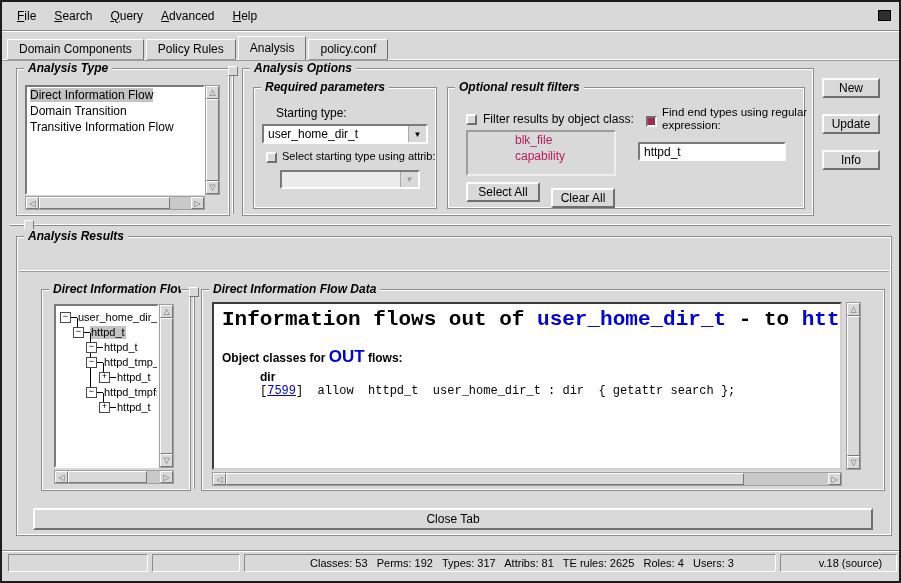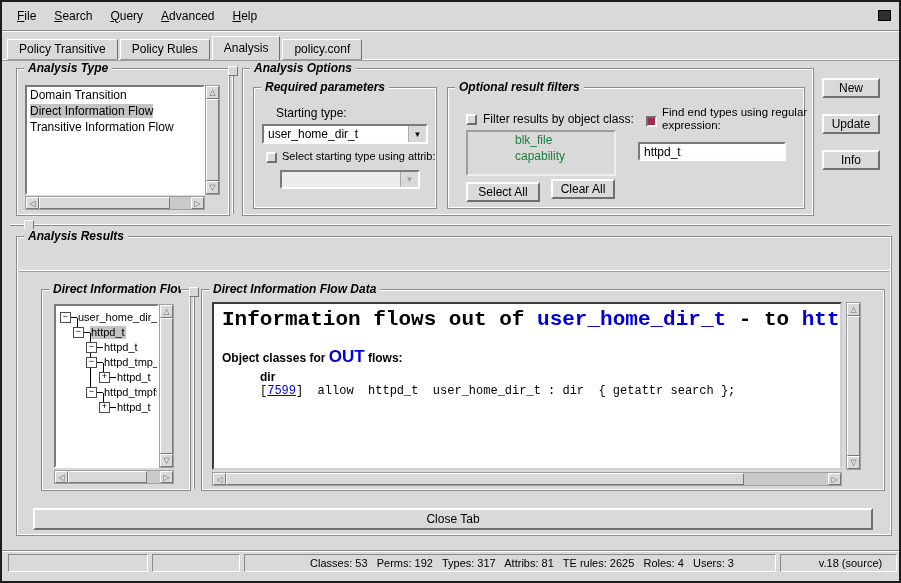--- a/index.html
+++ b/index.html
@@ -23,21 +23,21 @@
   
   .group{position:absolute;border:1px solid #8c8c8c;box-shadow:inset 1px 1px 0 #fff,inset -1px -1px 0 #fff;}
   .group-title{position:absolute;top:-8px;left:7px;background:#d9d9d9;padding:0 4px;font-weight:bold;
     font-style:italic;white-space:nowrap;overflow:hidden;z-index:2;}
   
   .sunken{background:#ffffff;border:2px solid;border-color:#7a7a7a #fdfdfd #fdfdfd #7a7a7a;box-sizing:border-box;}
   .btn{position:absolute;background:#d9d9d9;border:2px solid;border-color:#fdfdfd #6f6f6f #6f6f6f #fdfdfd;
     box-sizing:border-box;display:flex;align-items:center;justify-content:center;cursor:default;}
   .lb-row{height:16px;line-height:16px;padding-left:3px;white-space:nowrap;overflow:hidden;}
   .lb-row .hl{background:var(--sel,#c3c3c3);}
-  .lb-row.dis{color:#15803d;padding-left:47px;}
+  .lb-row.dis{color:#be185d;padding-left:47px;}
   .listbox{position:absolute;box-sizing:border-box;overflow:hidden;}
   .listbox.disabled{background:#d9d9d9;border-color:#9d9d9d #eeeeee #eeeeee #9d9d9d;}
   
   .vscroll{position:absolute;width:15px;display:flex;flex-direction:column;background:#c9c9c9;
     border:1px solid #9e9e9e;box-sizing:border-box;}
   .hscroll{position:absolute;height:14px;display:flex;flex-direction:row;background:#c9c9c9;
     border:1px solid #9e9e9e;box-sizing:border-box;}
   .sbtn{background:#d9d9d9;border:1px solid;border-color:#fdfdfd #777 #777 #fdfdfd;color:#6a6a6a;
     font-size:8px;display:flex;align-items:center;justify-content:center;box-sizing:border-box;}
   .vscroll .sbtn{height:13px;width:100%;}
@@ -96,32 +96,32 @@
       <span class="menu-item">File</span>
       <span class="menu-item">Search</span>
       <span class="menu-item">Query</span>
       <span class="menu-item">Advanced</span>
       <span class="menu-item">Help</span>
     </div>
   <div id="menu-grip"></div>
   <div class="menu-sep"></div>
 
   <div id="tabbar" class="tabbar">
-      <div class="tab">Policy Transitive</div>
+      <div class="tab">Domain Components</div>
       <div class="tab">Policy Rules</div>
       <div class="tab active">Analysis</div>
       <div class="tab">policy.conf</div>
     </div>
   <div id="main-underline" class="tab-underline"></div>
 
   <div class="group" style="left:14px;top:66px;width:212px;height:146px;">
     <span class="group-title">Analysis Type</span>
     <div id="atype-list" class="listbox sunken" style="left:8px;top:16px;width:180px;height:110px;">
+        <div class="lb-row"><span class="hl">Direct Information Flow</span></div>
         <div class="lb-row"><span>Domain Transition</span></div>
-        <div class="lb-row"><span class="hl">Direct Information Flow</span></div>
         <div class="lb-row"><span>Transitive Information Flow</span></div>
       </div>
     <div class="vscroll" style="left:188px;top:16px;height:110px;">
       <div class="sbtn">△</div>
       <div class="vtrack">
           <div class="vthumb"></div>
         </div>
       <div class="sbtn">▽</div>
     </div>
     <div class="hscroll" style="left:8px;top:127px;width:180px;">
@@ -158,21 +158,21 @@
       <span class="group-title">Optional result filters</span>
       <div class="check" style="left:18px;top:26px;"></div>
       <span class="lbl" style="left:35px;top:24px;">Filter results by object class:</span>
       <div id="oclass-list" class="listbox sunken disabled" style="left:18px;top:42px;width:150px;height:46px;">
           <div class="lb-row dis">blk_file</div>
           <div class="lb-row dis">capability</div>
         </div>
       <div class="btn" style="left:18px;top:94px;width:74px;height:20px;">
         <span>Select All</span>
       </div>
-      <div class="btn" style="left:103px;top:91px;width:64px;height:20px;">
+      <div class="btn" style="left:103px;top:100px;width:64px;height:20px;">
         <span>Clear All</span>
       </div>
       <div class="check on" style="left:198px;top:28px;"></div>
       <span class="lbl" style="left:214px;top:18px;width:146px;white-space:normal;font-size:11.5px;line-height:13px;">Find end types using regular expression:</span>
       <div class="entry" style="left:190px;top:54px;width:148px;height:19px;">httpd_t</div>
     </div>
   </div>
 
   <div class="btn" style="left:820px;top:76px;width:58px;height:20px;">
     <span>New</span>

